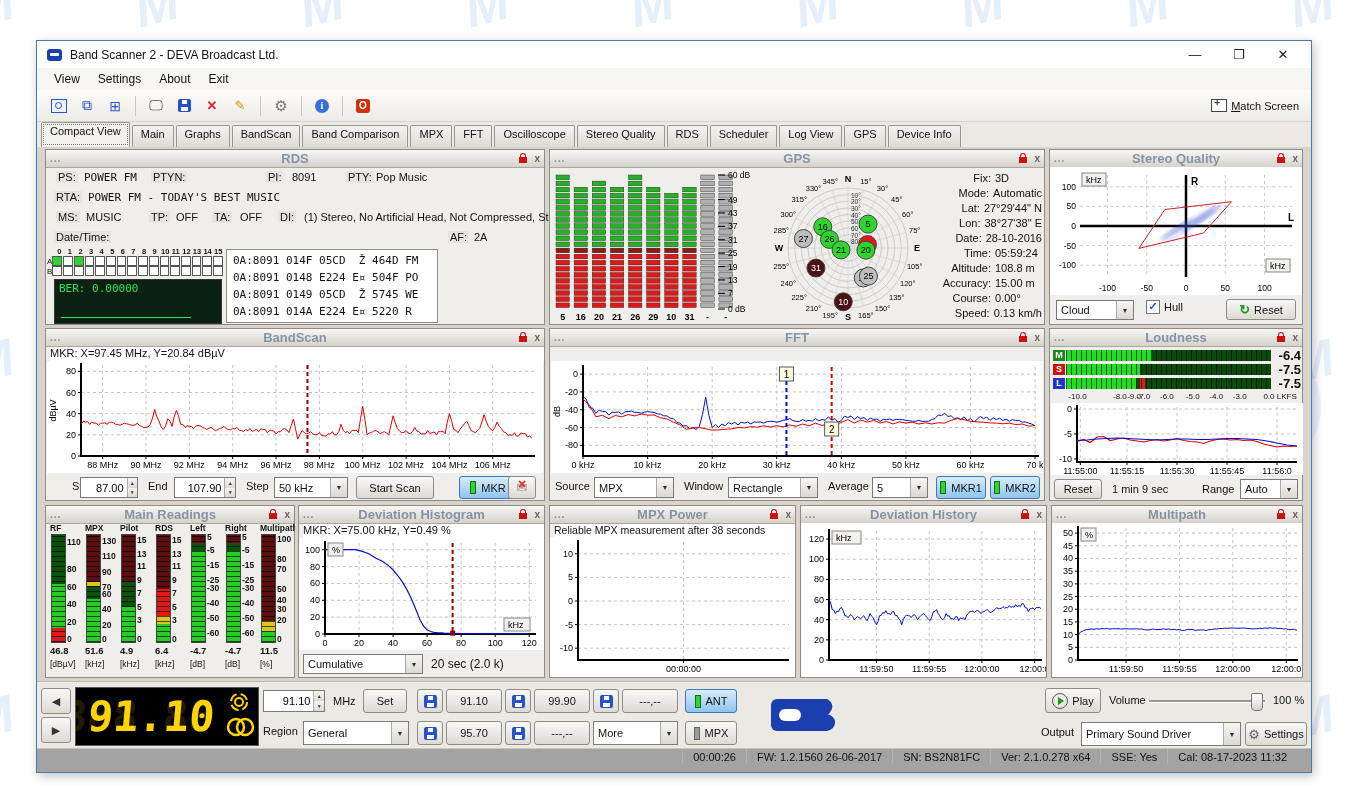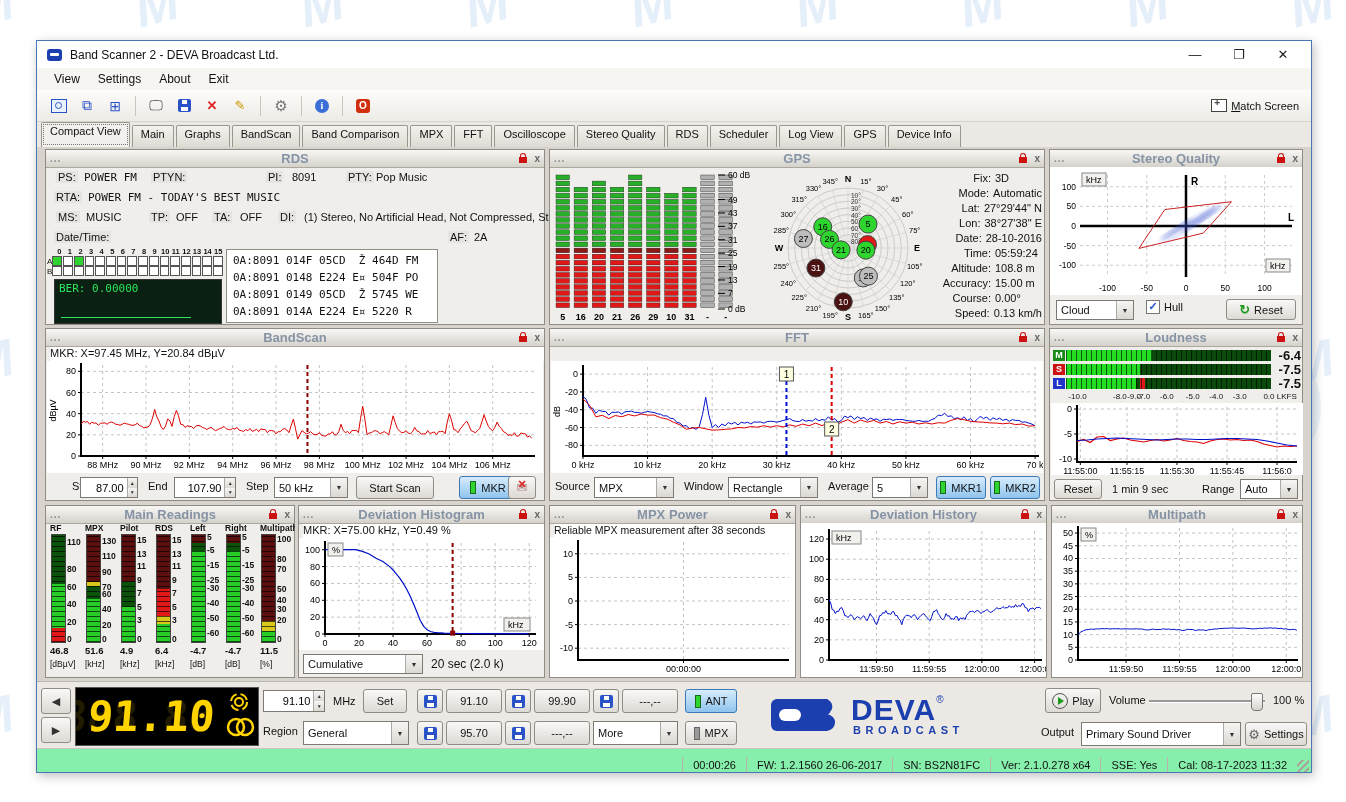--- a/index.html
+++ b/index.html
@@ -60,22 +60,22 @@
            border-left:1px solid #aaa;display:flex;align-items:center;justify-content:center;font-size:7px;color:#333}
   .spin{background:#fff;border:1px solid #7d7a74;display:flex;box-sizing:border-box}
   .spin input{border:none;outline:none;width:100%;font-size:11px;text-align:right;padding-right:3px;font-family:"Liberation Sans",sans-serif;background:transparent}
   .spincol{width:13px;display:flex;flex-direction:column;border-left:1px solid #aaa}
   .spincol div{flex:1;display:flex;align-items:center;justify-content:center;font-size:5px;background:linear-gradient(#f6f5f3,#dcd9d3);color:#333}
   .flop{width:13px;height:13px;background:#2a52c8;border-radius:2px;position:relative}
   .flop::before{content:"";position:absolute;top:1px;left:4px;right:4px;height:4px;background:#fff}
   .flop::after{content:"";position:absolute;bottom:1px;left:3px;right:3px;height:4px;background:#fff}
   
   #bottombar{position:absolute;left:0;top:640px;width:1274px;height:67px;background:#ece9e4;border-top:1px solid #bbb8b1}
-  #statusbar{position:absolute;left:0;top:707px;width:1274px;height:23px;background:#86efac;border-top:1px solid #c9c6bf;
-             display:flex;justify-content:flex-end;align-items:flex-end}
+  #statusbar{position:absolute;left:0;top:707px;width:1274px;height:23px;background:#a3a3a3;border-top:1px solid #c9c6bf;
+             display:flex;justify-content:flex-end;align-items:flex-start}
   .stitem{padding:0 10px;border-left:1px solid #b7b4ad;font-size:11px;height:15px;display:flex;align-items:center;white-space:nowrap}
   .grip{width:12px;height:12px;margin:0 2px 0 0;align-self:flex-end;
         background:repeating-linear-gradient(135deg,transparent 0 3px,#a8a49c 3px 5px)}
   .abs{position:absolute}
   .lbl{font-size:11px;color:#111}
   svg{display:block}
   svg text{font-family:"Liberation Sans",sans-serif}
   
   .leddisp{background:#000;border:1px solid #555;position:relative;overflow:hidden}
   .ledtxt{font-family:"DejaVu Sans Mono",monospace;font-weight:bold;font-size:42px;transform:skewX(-5deg);
@@ -300,27 +300,20 @@
         <span class="led gray"></span>
         <span>MPX</span>
       </div>
       <div class="abs" style="left: 732px; top: 8px; width: 260px; height: 50px; display: flex; align-items: center;">
         <span>
           <svg width="78" height="40">
             <rect x="2" y="4" width="46" height="32" rx="6" fill="#1b3fae"></rect>
             <rect x="10" y="14" width="22" height="12" rx="6" fill="#fff"></rect>
             <path d="M40 4 h18 a12 9 0 0 1 0 15 a12 9 0 0 1 0 17 h-18 z M48 11 h8 a5 4 0 0 1 0 9 h-8 z M48 24 h8 a5 4 0 0 1 0 9 h-8 z" fill="#1b3fae"></path>
           </svg>
-        </span>
-        <span style="display: flex; flex-direction: column; line-height: 1; margin-left: 4px;">
-          <span style="display: flex; align-items: flex-start;">
-            <span style="font-size: 30px; font-weight: bold; color: rgb(27, 63, 174); letter-spacing: 1px;">DEVA</span>
-            <span style="font-size: 10px; color: rgb(27, 63, 174);">®</span>
-          </span>
-          <span style="font-size: 11px; font-weight: bold; color: rgb(27, 63, 174); letter-spacing: 4.5px; margin-left: 2px;">BROADCAST</span>
         </span>
       </div>
       <div class="btn abs" style="left: 1008px; top: 6px; width: 56px; height: 25px;">
         <span></span>
         <span><span style="width:14px;height:14px;border:1.5px solid #555;border-radius:50%;display:inline-flex;align-items:center;justify-content:center;margin-right:4px">
             <span style="width:0;height:0;border-left:6px solid #1a9a1a;border-top:4px solid transparent;border-bottom:4px solid transparent;margin-left:1px"></span>
           </span></span>
         <span>Play</span>
       </div>
       <span class="abs lbl" style="left: 1072px; top: 12px;">Volume</span>

